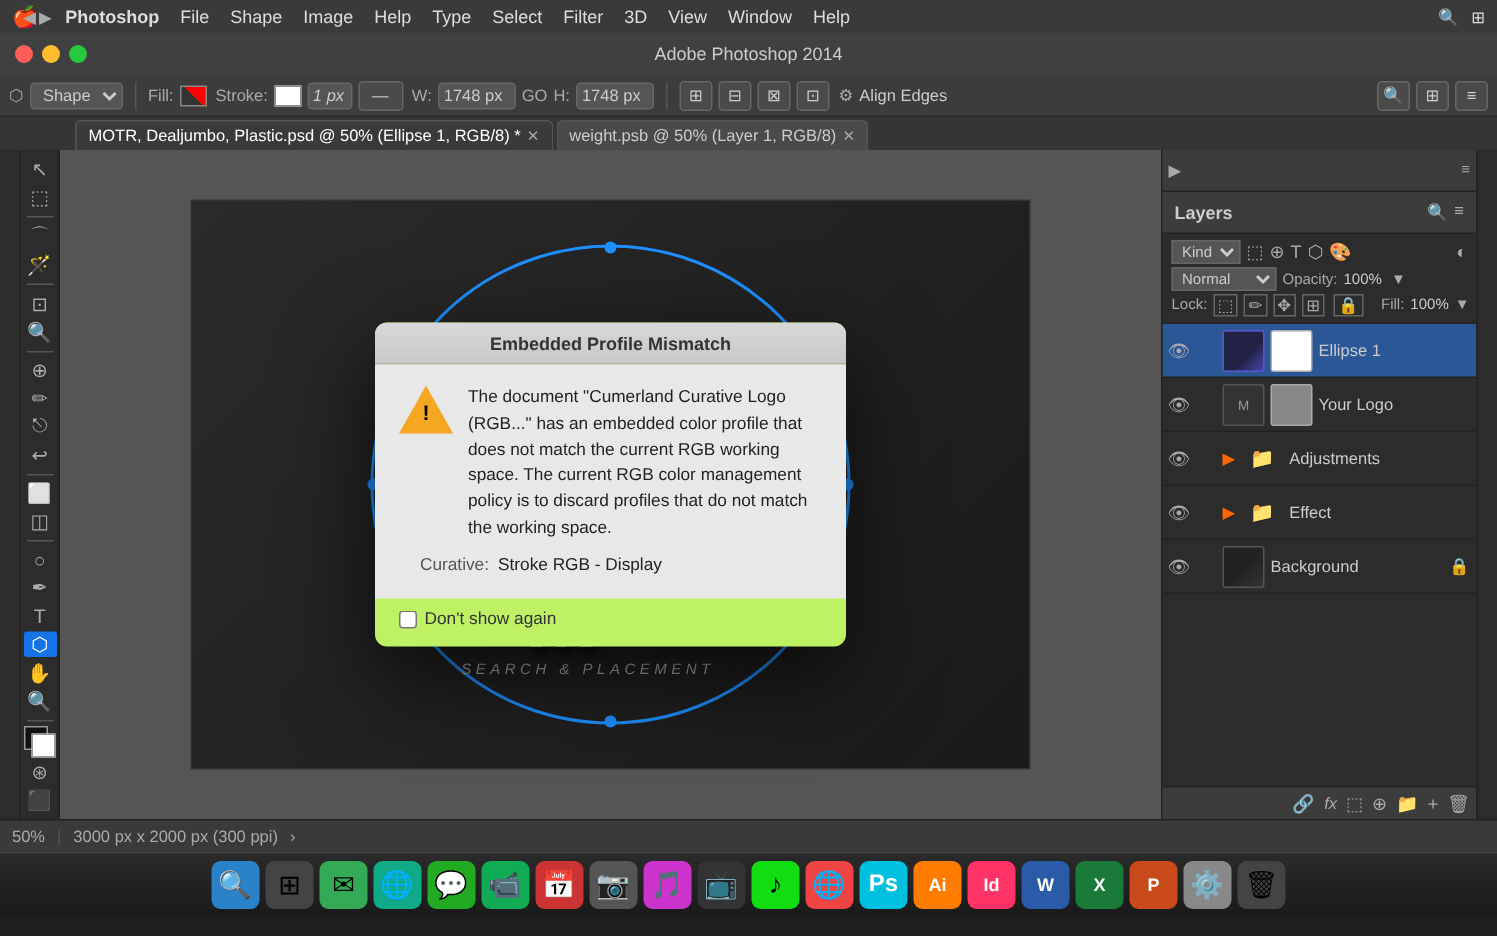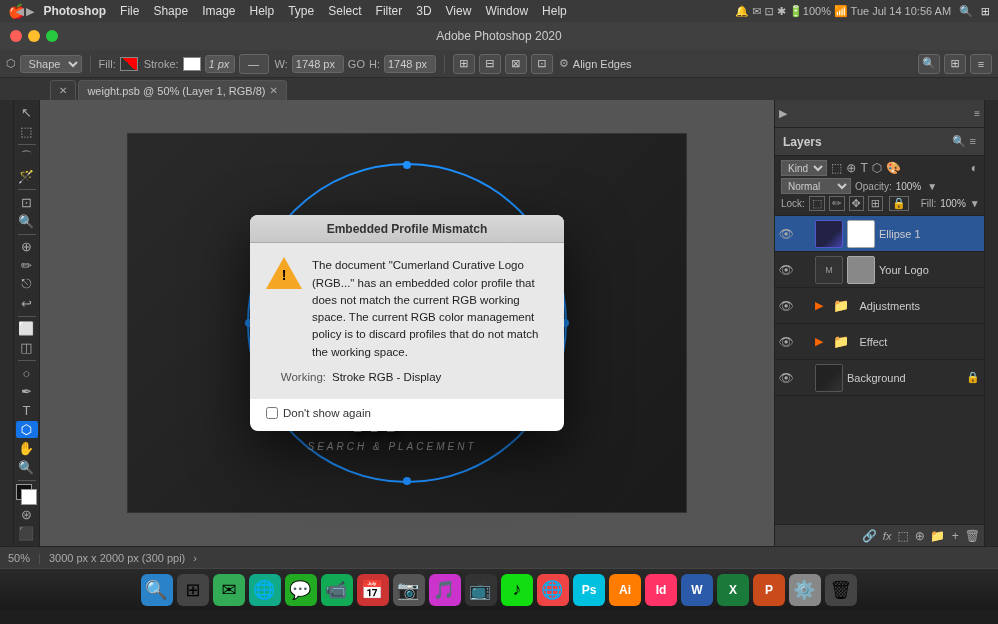--- a/index.html
+++ b/index.html
@@ -385,21 +385,21 @@
     #dialog-overlay {
       position: absolute;
       top: 0; left: 0; right: 0; bottom: 0;
       display: flex;
       align-items: center;
       justify-content: center;
       z-index: 100;
     }
     #dialog {
       width: 314px;
-      background: #ffffff;
+      background: #bef264;
       border-radius: 8px;
       box-shadow: 0 20px 60px rgba(0,0,0,0.7);
       overflow: hidden;
     }
     #dialog-titlebar {
       height: 28px;
       background: linear-gradient(to bottom, #d8d8d8, #c8c8c8);
       display: flex;
       align-items: center;
       justify-content: center;
@@ -503,33 +503,32 @@
   <span class="menu-item">Image</span>
   <span class="menu-item">Help</span>
   <span class="menu-item">Type</span>
   <span class="menu-item">Select</span>
   <span class="menu-item">Filter</span>
   <span class="menu-item">3D</span>
   <span class="menu-item">View</span>
   <span class="menu-item">Window</span>
   <span class="menu-item">Help</span>
   <div class="menu-bar-right">
-    <span style="color:#bbb;font-size:11px;">🔔 ✉ ⊡ ✱  🔋100%  📶  Tue Jul 14  10:56 AM</span>
     <span style="cursor:pointer;">🔍</span>
     <span style="cursor:pointer;">⊞</span>
   </div>
 </div>
 
 <div id="title-bar">
   <div class="window-controls">
     <button class="wc-btn wc-close"></button>
     <button class="wc-btn wc-min"></button>
     <button class="wc-btn wc-max"></button>
   </div>
-  <span>Adobe Photoshop 2020</span>
+  <span>Adobe Photoshop 2014</span>
 </div>
 
 <div id="options-bar">
   <div class="opt-group">
     <span style="color:#aaa;font-size:11px;">⬡</span>
     <select class="opt-select">
       <option>Shape</option>
     </select>
   </div>
   <div class="opt-separator"></div>
@@ -567,20 +566,21 @@
     <div class="opt-icon-btn">≡</div>
   </div>
 </div>
 
 <div id="tabs-bar">
   <div style="position:absolute;left:0;top:0;width:50px;height:22px;display:flex;align-items:center;justify-content:center;gap:2px;">
     <span style="color:#aaa;font-size:11px;cursor:pointer;">◀</span>
     <span style="color:#aaa;font-size:11px;cursor:pointer;">▶</span>
   </div>
   <div class="tab active">
+    <span>MOTR, Dealjumbo, Plastic.psd @ 50% (Ellipse 1, RGB/8) *</span>
     <span class="tab-close">✕</span>
   </div>
   <div class="tab">
     <span>weight.psb @ 50% (Layer 1, RGB/8)</span>
     <span class="tab-close">✕</span>
   </div>
 </div>
 
 <div id="main-area" style="height: 446px;">
 
@@ -647,21 +647,21 @@
             <div class="dialog-top">
               <div class="warning-icon">
                 <div class="warning-triangle">
                   <span class="warning-exclaim">!</span>
                 </div>
               </div>
               <p class="dialog-message">The document "Cumerland Curative Logo (RGB..." has an embedded color profile that does not match the current RGB working space.  The current RGB color management policy is to discard profiles that do not match the working space.</p>
             </div>
             <div class="dialog-info">
               <div class="dialog-info-row">
-                <span class="dialog-info-label">Working:</span>
+                <span class="dialog-info-label">Curative:</span>
                 <span class="dialog-info-value">Stroke RGB - Display</span>
               </div>
             </div>
           </div>
           <div id="dialog-footer">
             <label class="dialog-checkbox-label">
               <input type="checkbox" class="dialog-checkbox" style="">
               <span>Don't show again</span>
             </label>
           </div>
@@ -796,21 +796,21 @@
   <div class="dock-item" style="background:#3a5;">✉</div>
   <div class="dock-item" style="background:#1a8;">🌐</div>
   <div class="dock-item" style="background:#2a2;">💬</div>
   <div class="dock-item" style="background:#1a5;">📹</div>
   <div class="dock-item" style="background:#c33;">📅</div>
   <div class="dock-item" style="background:#555;">📷</div>
   <div class="dock-item" style="background:#c3c;">🎵</div>
   <div class="dock-item" style="background:#333;">📺</div>
   <div class="dock-item" style="background:#1d1;">♪</div>
   <div class="dock-item" style="background:#e44;">🌐</div>
-  <div class="dock-item" style="background:#00c0e0;font-size:12px;font-weight:bold;color:#fff;">Ps</div>
+  <div class="dock-item" style="background:#00c0e0;font-size:16px;font-weight:bold;color:#fff;">Ps</div>
   <div class="dock-item" style="background:#FF7C00;font-size:12px;font-weight:bold;color:#fff;">Ai</div>
   <div class="dock-item" style="background:#FF3366;font-size:12px;font-weight:bold;color:#fff;">Id</div>
   <div class="dock-item" style="background:#2b5aa8;font-size:12px;font-weight:bold;color:#fff;">W</div>
   <div class="dock-item" style="background:#1a7a3a;font-size:12px;font-weight:bold;color:#fff;">X</div>
   <div class="dock-item" style="background:#c94a1a;font-size:12px;font-weight:bold;color:#fff;">P</div>
   <div class="dock-item" style="background:#888;">⚙️</div>
   <div class="dock-item" style="background:#444;">🗑</div>
 </div>
 
 </body></html>

